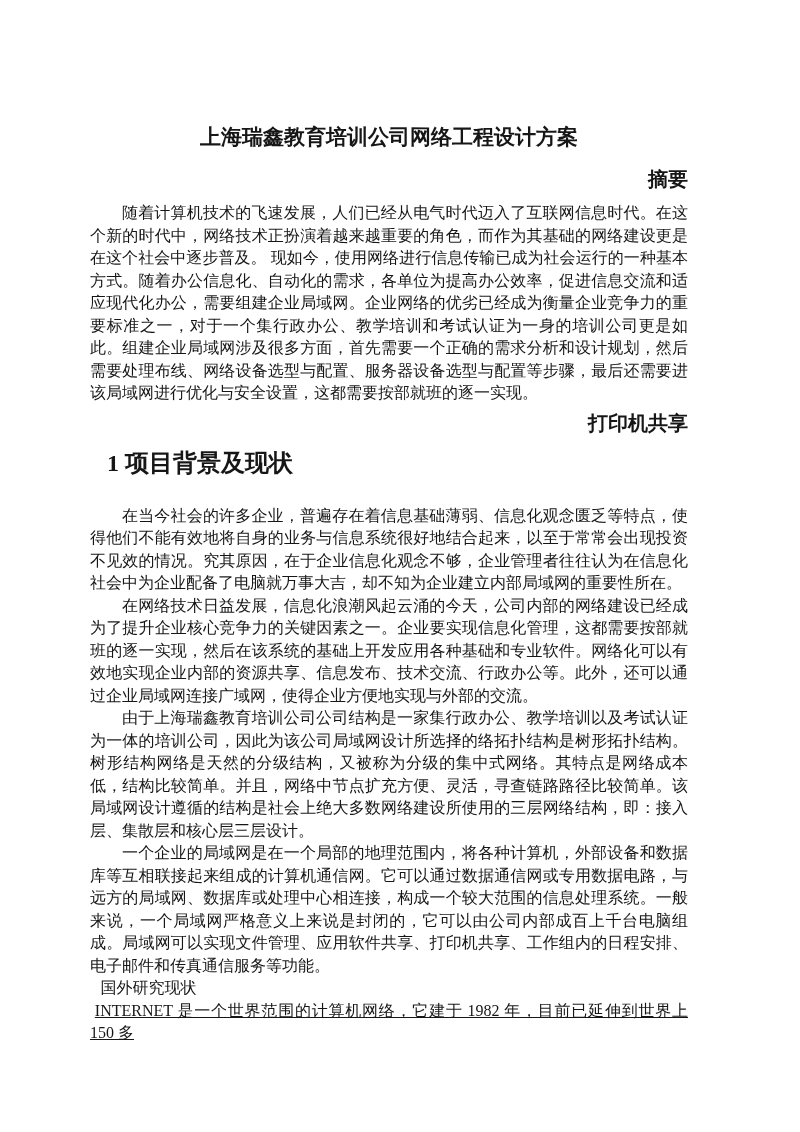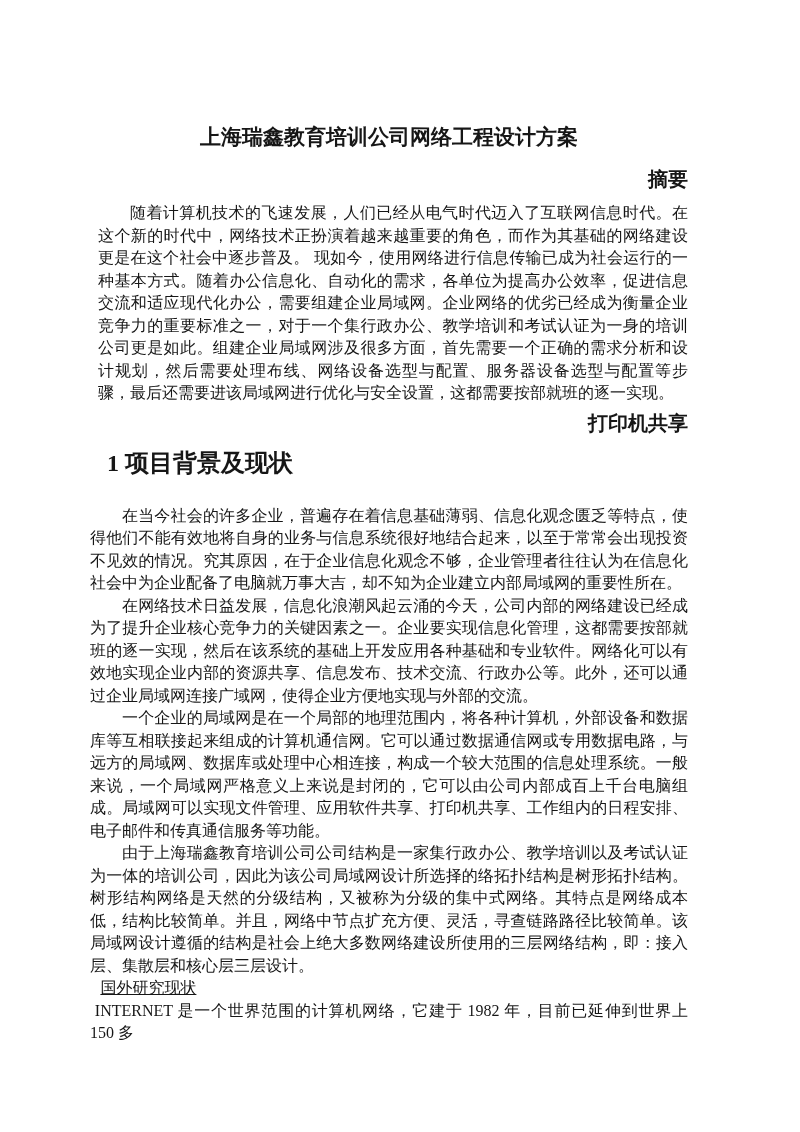--- a/index.html
+++ b/index.html
@@ -41,48 +41,48 @@
     line-height: 24px;
     margin: 15px 0 0 0;
     padding-left: 17px;
   }
   .bodytext {
     font-size: 16px;
     line-height: 22.5px;
     text-align: justify;
     margin: 0;
   }
-  .after-heading { margin-top: 10px; margin-left: 8px; }
+  .after-heading { margin-top: 10px; }
   .after-sub { margin-top: 30px; }
   .indent-2 { text-indent: 2em; }
   .indent-medium { text-indent: 1.2em; }
-  .indent-small { text-indent: 0.65em; text-decoration: underline; }
-  .indent-tiny { text-indent: 0.3em; }
+  .indent-small { text-indent: 0.65em; }
+  .indent-tiny { text-indent: 0.3em; text-decoration: underline; }
 </style>
 </head>
 <body>
 
 <div class="page">
 
   <h1 class="doc-title">上海瑞鑫教育培训公司网络工程设计方案</h1>
 
   <h2 class="heading-center">摘要</h2>
 
   <p class="bodytext indent-2 after-heading">随着计算机技术的飞速发展，人们已经从电气时代迈入了互联网信息时代。在这个新的时代中，网络技术正扮演着越来越重要的角色，而作为其基础的网络建设更是在这个社会中逐步普及。 现如今，使用网络进行信息传输已成为社会运行的一种基本方式。随着办公信息化、自动化的需求，各单位为提高办公效率，促进信息交流和适应现代化办公，需要组建企业局域网。企业网络的优劣已经成为衡量企业竞争力的重要标准之一，对于一个集行政办公、教学培训和考试认证为一身的培训公司更是如此。组建企业局域网涉及很多方面，首先需要一个正确的需求分析和设计规划，然后需要处理布线、网络设备选型与配置、服务器设备选型与配置等步骤，最后还需要进该局域网进行优化与安全设置，这都需要按部就班的逐一实现。</p>
 
   <h2 class="heading-center section">打印机共享</h2>
 
   <h3 class="heading-sub">1 项目背景及现状</h3>
 
   <p class="bodytext indent-2 after-sub">在当今社会的许多企业，普遍存在着信息基础薄弱、信息化观念匮乏等特点，使得他们不能有效地将自身的业务与信息系统很好地结合起来，以至于常常会出现投资不见效的情况。究其原因，在于企业信息化观念不够，企业管理者往往认为在信息化社会中为企业配备了电脑就万事大吉，却不知为企业建立内部局域网的重要性所在。</p>
 
   <p class="bodytext indent-2">在网络技术日益发展，信息化浪潮风起云涌的今天，公司内部的网络建设已经成为了提升企业核心竞争力的关键因素之一。企业要实现信息化管理，这都需要按部就班的逐一实现，然后在该系统的基础上开发应用各种基础和专业软件。网络化可以有效地实现企业内部的资源共享、信息发布、技术交流、行政办公等。此外，还可以通过企业局域网连接广域网，使得企业方便地实现与外部的交流。</p>
 
+  <p class="bodytext indent-2">由于上海瑞鑫教育培训公司公司结构是一家集行政办公、教学培训以及考试认证为一体的培训公司，因此为该公司局域网设计所选择的络拓扑结构是树形拓扑结构。树形结构网络是天然的分级结构，又被称为分级的集中式网络。其特点是网络成本低，结构比较简单。并且，网络中节点扩充方便、灵活，寻查链路路径比较简单。该局域网设计遵循的结构是社会上绝大多数网络建设所使用的三层网络结构，即：接入层、集散层和核心层三层设计。</p>
+
   <p class="bodytext indent-2">一个企业的局域网是在一个局部的地理范围内，将各种计算机，外部设备和数据库等互相联接起来组成的计算机通信网。它可以通过数据通信网或专用数据电路，与远方的局域网、数据库或处理中心相连接，构成一个较大范围的信息处理系统。一般来说，一个局域网严格意义上来说是封闭的，它可以由公司内部成百上千台电脑组成。局域网可以实现文件管理、应用软件共享、打印机共享、工作组内的日程安排、电子邮件和传真通信服务等功能。</p>
-
-  <p class="bodytext indent-2">由于上海瑞鑫教育培训公司公司结构是一家集行政办公、教学培训以及考试认证为一体的培训公司，因此为该公司局域网设计所选择的络拓扑结构是树形拓扑结构。树形结构网络是天然的分级结构，又被称为分级的集中式网络。其特点是网络成本低，结构比较简单。并且，网络中节点扩充方便、灵活，寻查链路路径比较简单。该局域网设计遵循的结构是社会上绝大多数网络建设所使用的三层网络结构，即：接入层、集散层和核心层三层设计。</p>
 
   <p class="bodytext indent-small">国外研究现状</p>
 
 
   <p class="bodytext indent-tiny">INTERNET 是一个世界范围的计算机网络，它建于 1982 年，目前已延伸到世界上 150 多</p>
 
 </div>
 
 </body></html>

